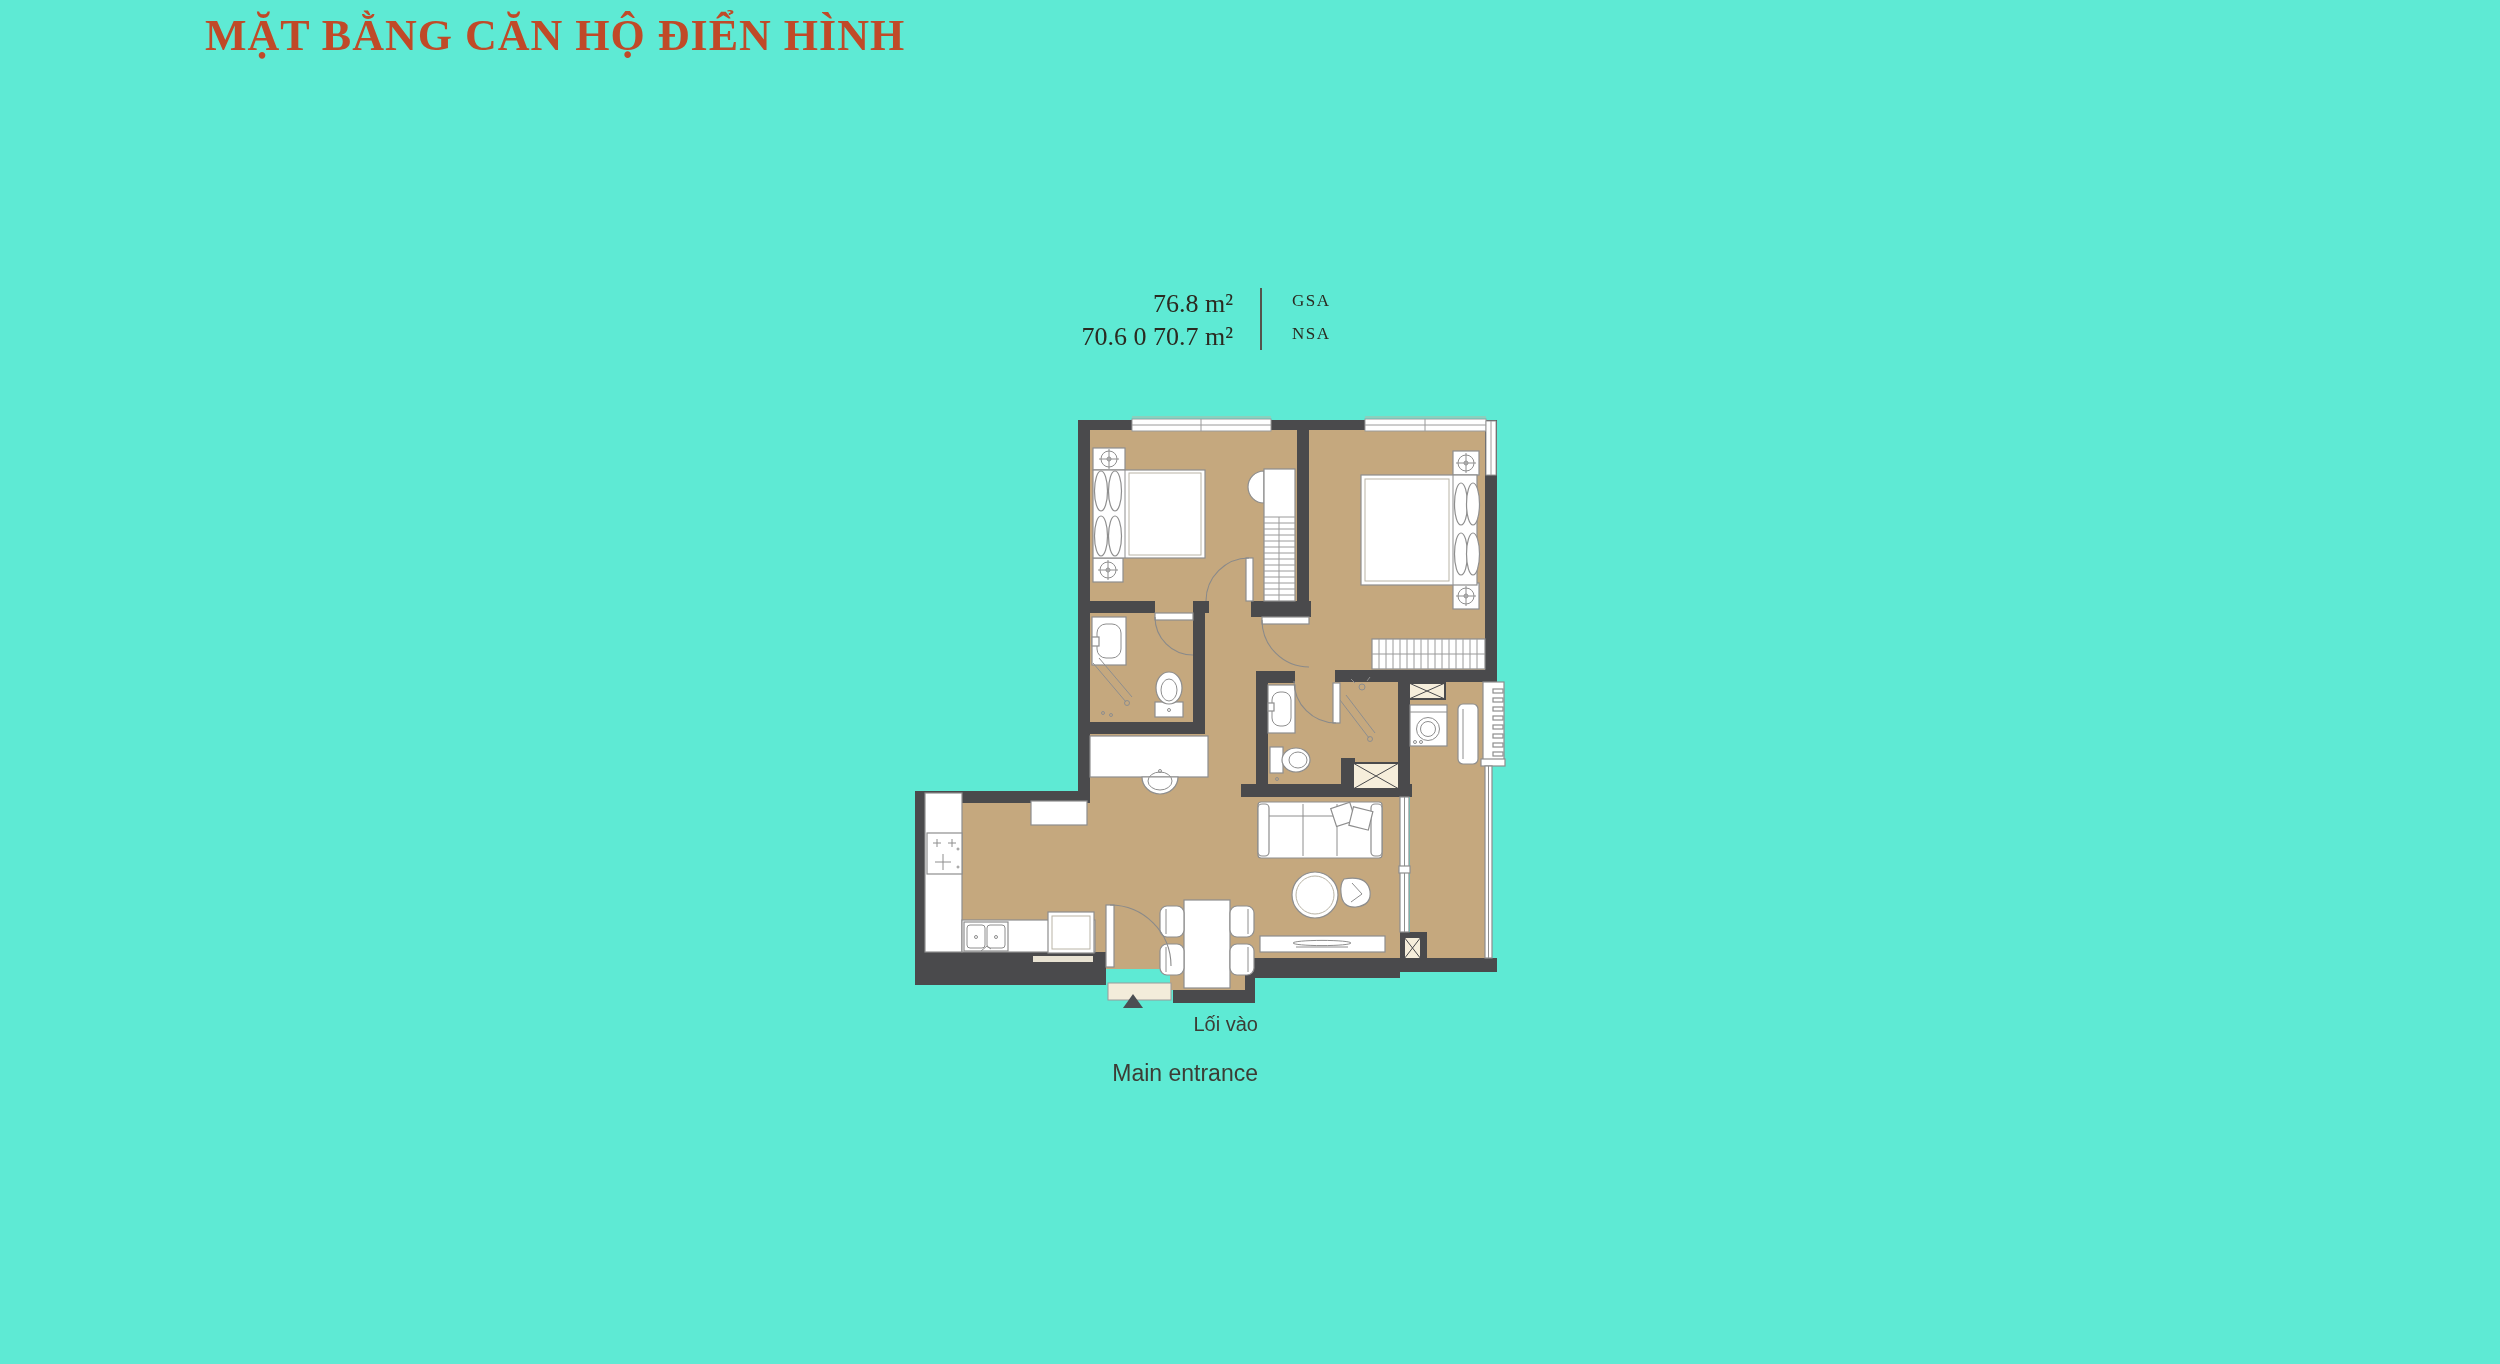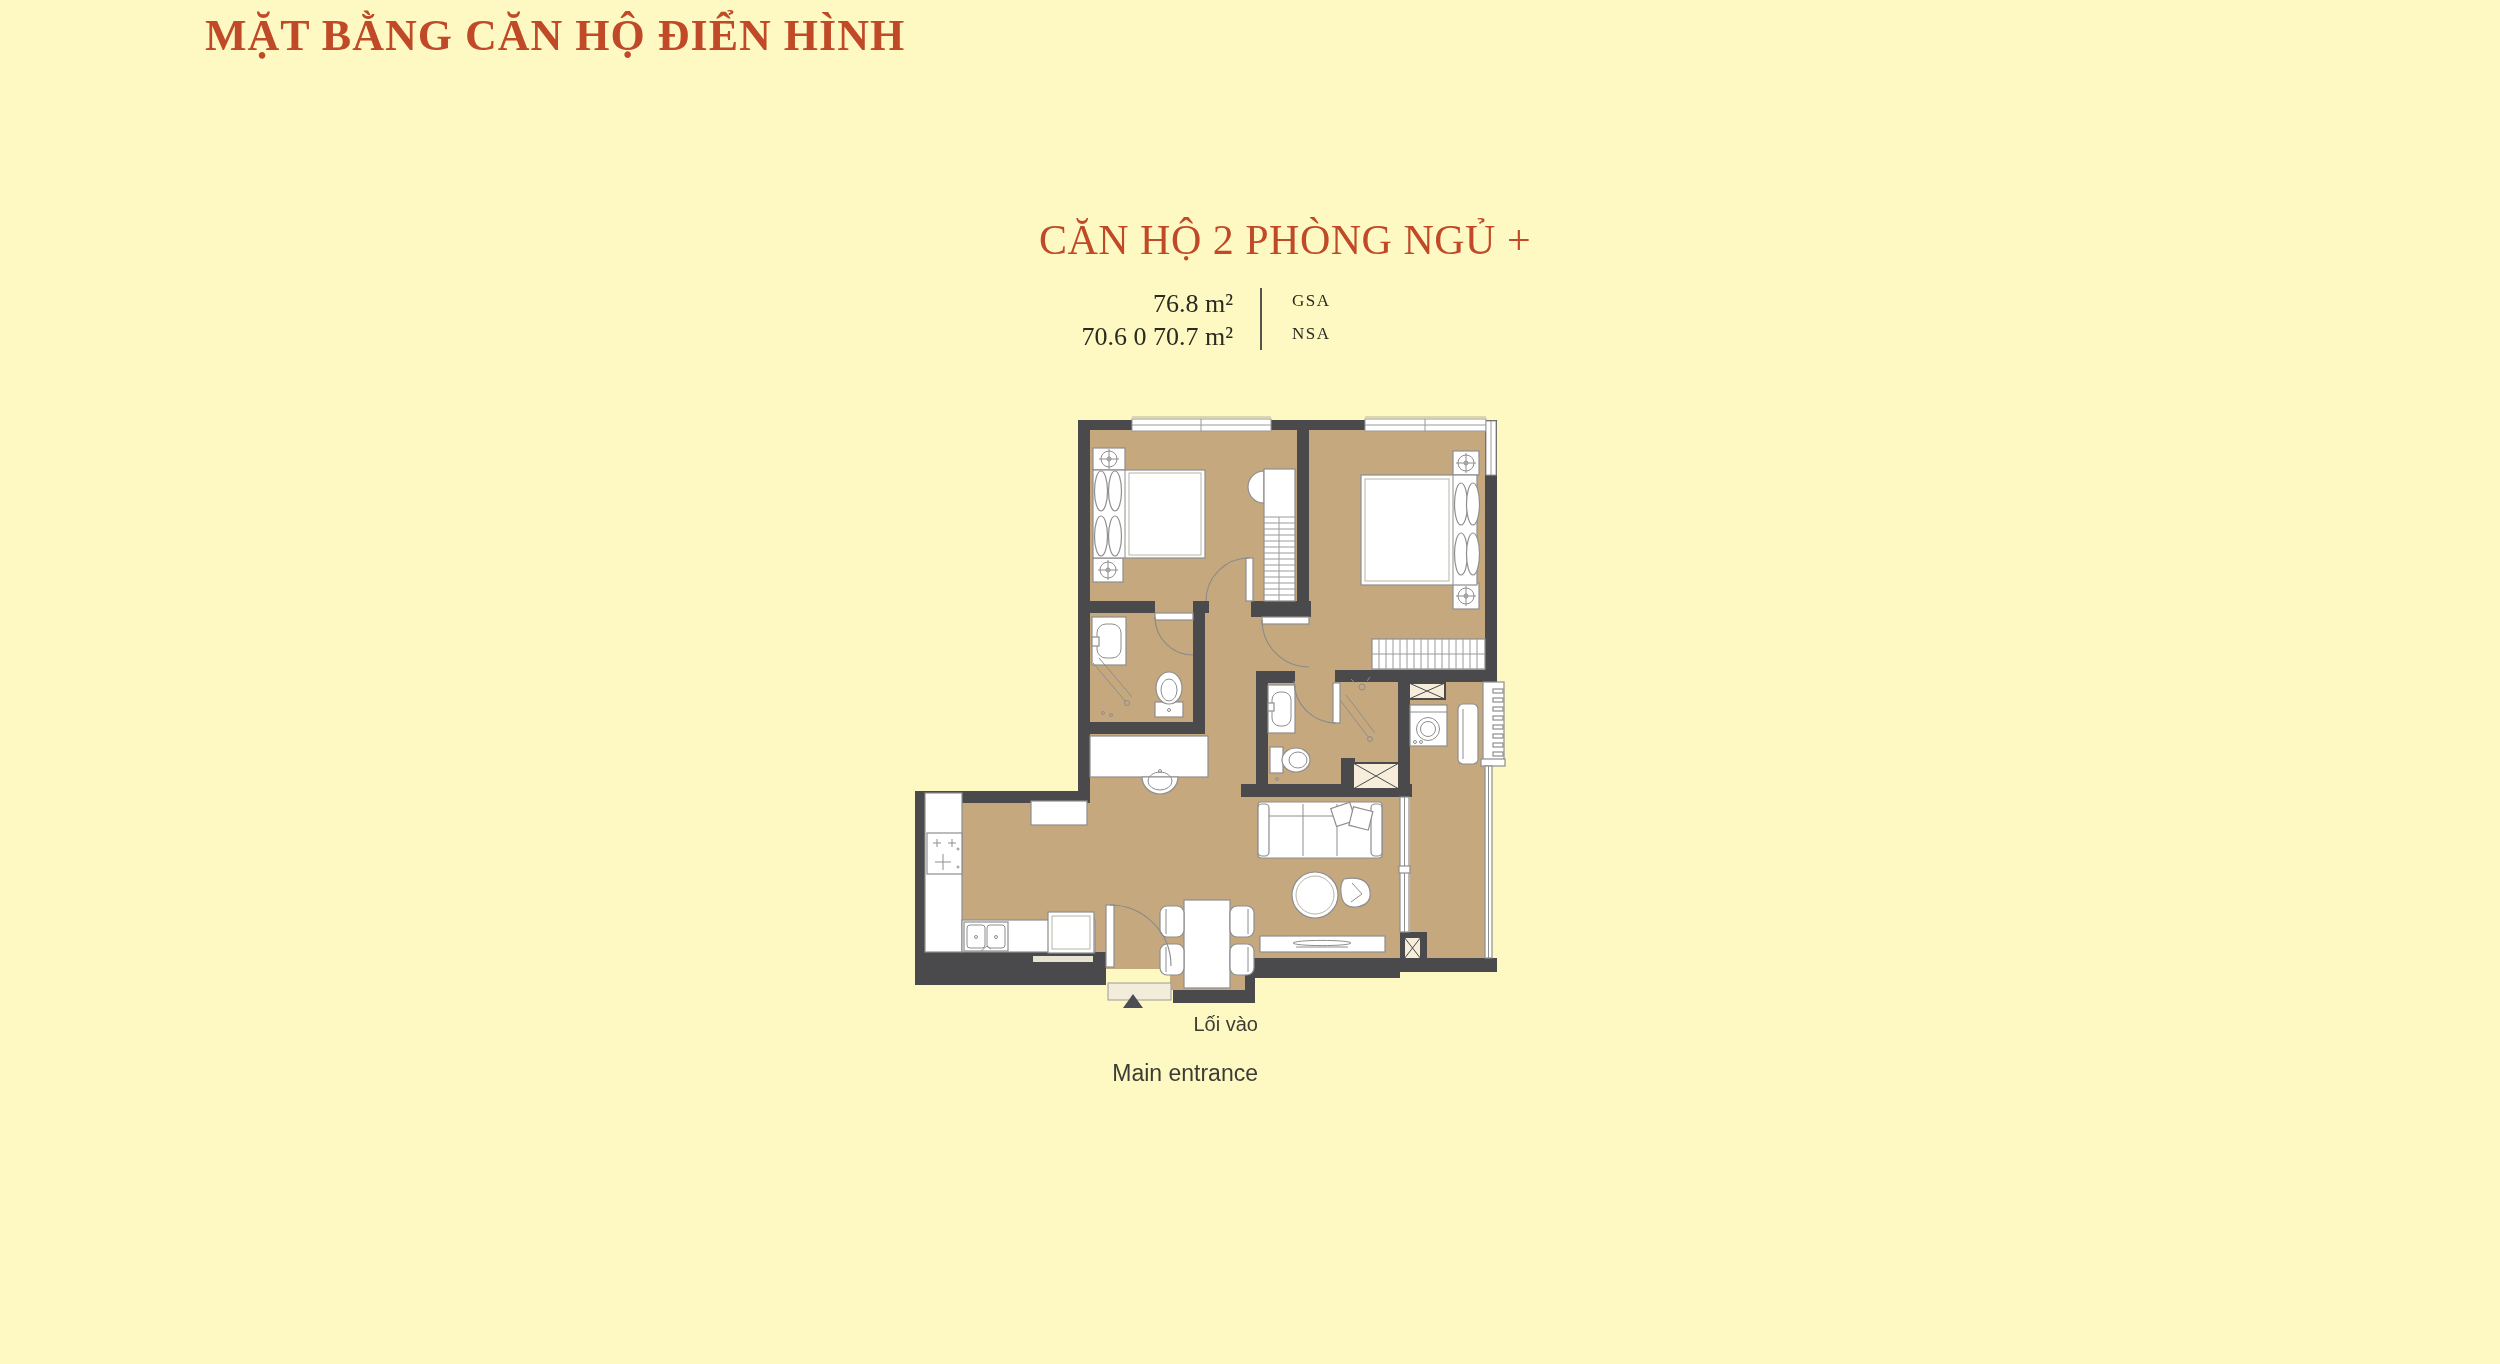--- a/index.html
+++ b/index.html
@@ -1,17 +1,17 @@
 <!DOCTYPE html>
 <html><head>
 <meta charset="utf-8">
 <style>
   html,body{margin:0;padding:0;}
   body{font-family:"Liberation Serif", serif;}
-  #stage{position:relative;width:2500px;height:1364px;background:#fef9c3;overflow:hidden;}
+  #stage{position:relative;width:2500px;height:1364px;background:#5eead4;overflow:hidden;}
   .abs{position:absolute;}
   #page-title{left:205px;top:10px;font-size:44px;font-weight:bold;letter-spacing:1px;white-space:nowrap;}
   #unit-heading{left:1020px;top:216px;width:530px;text-align:center;font-size:42px;letter-spacing:0.5px;white-space:nowrap;}
   .spec-value{left:1033px;width:200px;text-align:right;font-size:26px;color:#2b2a21;white-space:nowrap;}
   .spec-label{left:1292px;font-size:17px;color:#2b2a21;letter-spacing:1.5px;white-space:nowrap;}
   #spec-divider{left:1260px;top:288px;width:2px;height:62px;background:#55544c;}
   #plan-wrap{left:915px;top:405px;width:600px;height:615px;}
   #entrance-triangle{left:1123px;top:994px;width:0;height:0;
      border-left:10px solid transparent;border-right:10px solid transparent;
      border-bottom:14px solid #4b4e52;}
@@ -29,21 +29,20 @@
   svg .stripe{stroke:#9a9a9a;stroke-width:1;}
   svg .winfill{fill:#ffffff;}
 </style>
 </head>
 <body>
 
 <div id="stage">
 
   <div id="page-title" class="abs" style="color:#c04a28;">MẶT BẰNG CĂN HỘ ĐIỂN HÌNH</div>
 
-  <div id="unit-heading" class="abs" style="color:#c04a28;">CĂN HỘ 2 PHÒNG NGỦ +</div>
 
   <div class="abs spec-value" style="top:289px;">76.8 m²</div>
   <div class="abs spec-label" style="top:291px;">GSA</div>
   <div class="abs spec-value" style="top:322px;">70.6 0 70.7 m²</div>
   <div class="abs spec-label" style="top:324px;">NSA</div>
   <div id="spec-divider" class="abs"></div>
 
   <div id="plan-wrap" class="abs">
   <svg width="600" height="615" viewBox="0 0 600 615">
 

